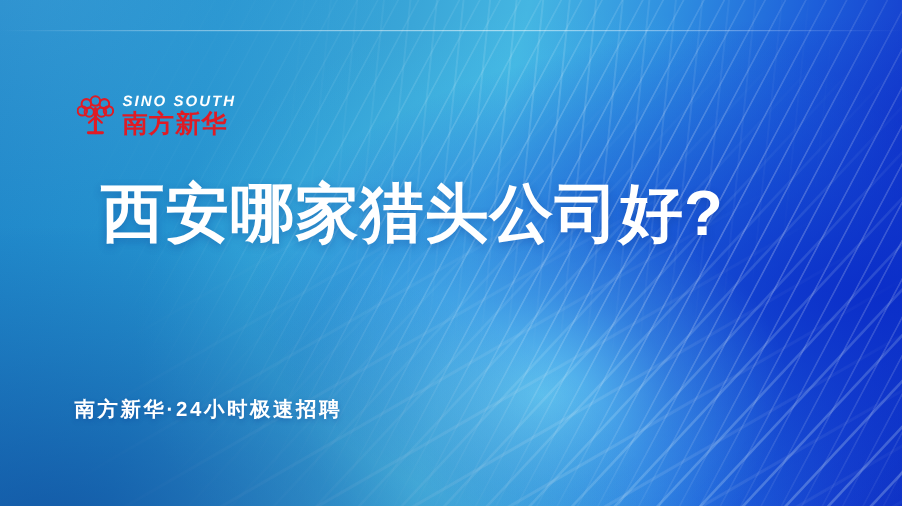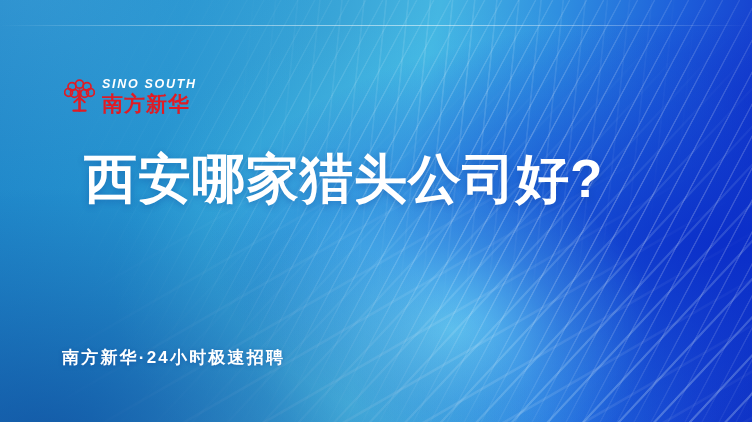--- a/index.html
+++ b/index.html
@@ -164,21 +164,20 @@
   .caption {
     position: absolute;
     left: 62px;
     top: 330px;
     color: #ffffff;
     font-size: 17px;
     font-weight: 700;
     letter-spacing: 2.2px;
     white-space: nowrap;
     text-shadow: 0 1px 4px rgba(10,50,140,0.35);
-    margin-top: 16px;
   }
 </style>
 </head>
 <body>
 
 <div id="banner">
 
   <div class="bg-layer bg-vign-tl"></div>
   <div class="bg-layer glow-cyan"></div>
   <div class="bg-layer streaks-a"></div>

